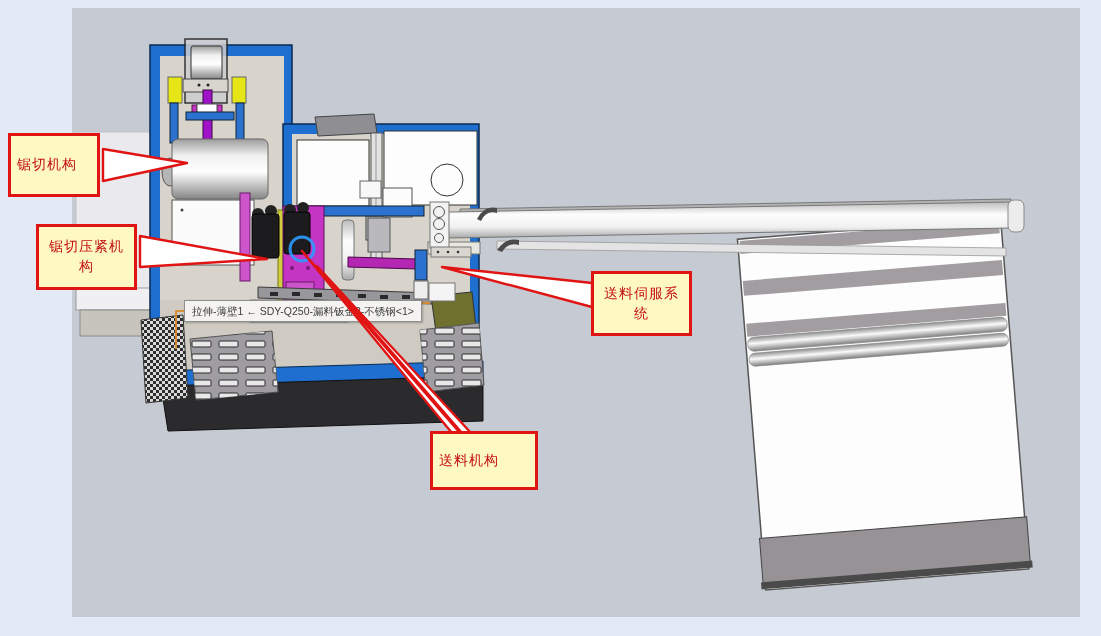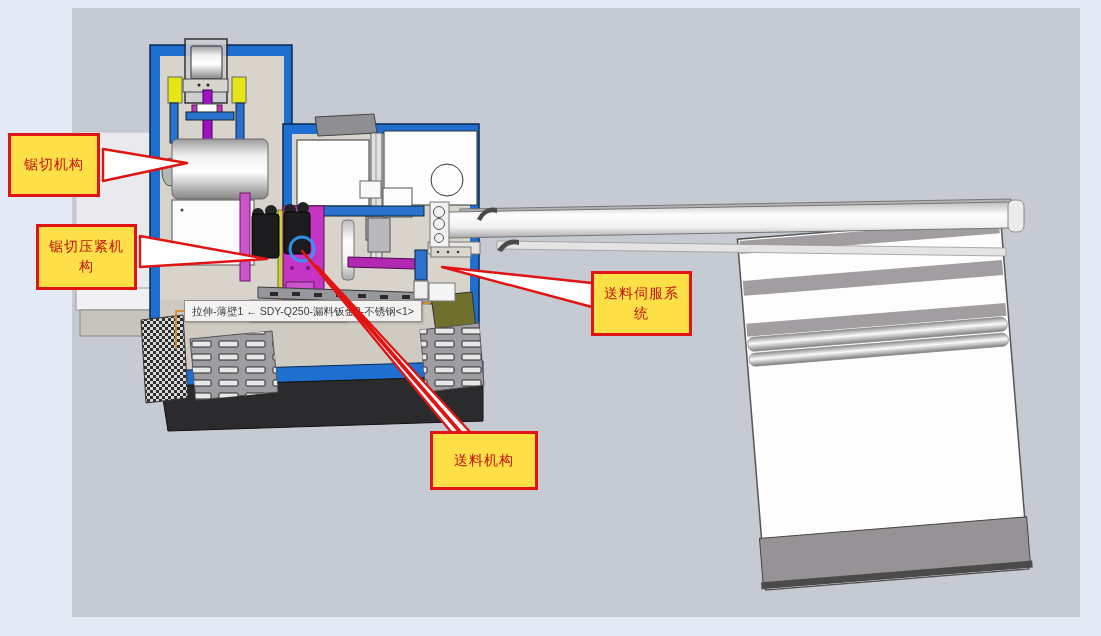--- a/index.html
+++ b/index.html
@@ -15,23 +15,23 @@
   }
   .machine-svg{position:absolute;left:0;top:0;z-index:1;}
   .tooltip{
     position:absolute;left:184px;top:300px;z-index:2;
     background:#f4f3f1;border:1px solid #8f8f8f;color:#3c3c3c;
     font-size:10.5px;line-height:16px;padding:2px 7px;white-space:nowrap;
     box-shadow:1px 1px 2px rgba(0,0,0,.25);
   }
   .leaders{position:absolute;left:0;top:0;z-index:3;pointer-events:none;}
   .callout{
-    position:absolute;z-index:4;background:#fde047;
+    position:absolute;z-index:4;background:#fef9c3;
     border:3px solid #e11414;color:#c41111;
-    display:flex;align-items:center;justify-content:center;text-align:center;
+    display:flex;align-items:center;justify-content:flex-start;text-align:center;
     font-size:14px;line-height:1.4;letter-spacing:1px;padding:2px 6px;
     box-sizing:border-box;
   }
   .callout.saw{left:8px;top:133px;width:92px;height:64px;}
   .callout.saw-clamp{left:36px;top:224px;width:101px;height:66px;}
   .callout.feed-servo{left:591px;top:271px;width:101px;height:65px;}
   .callout.feed{left:430px;top:431px;width:108px;height:59px;}
 </style>
 </head>
 <body>

